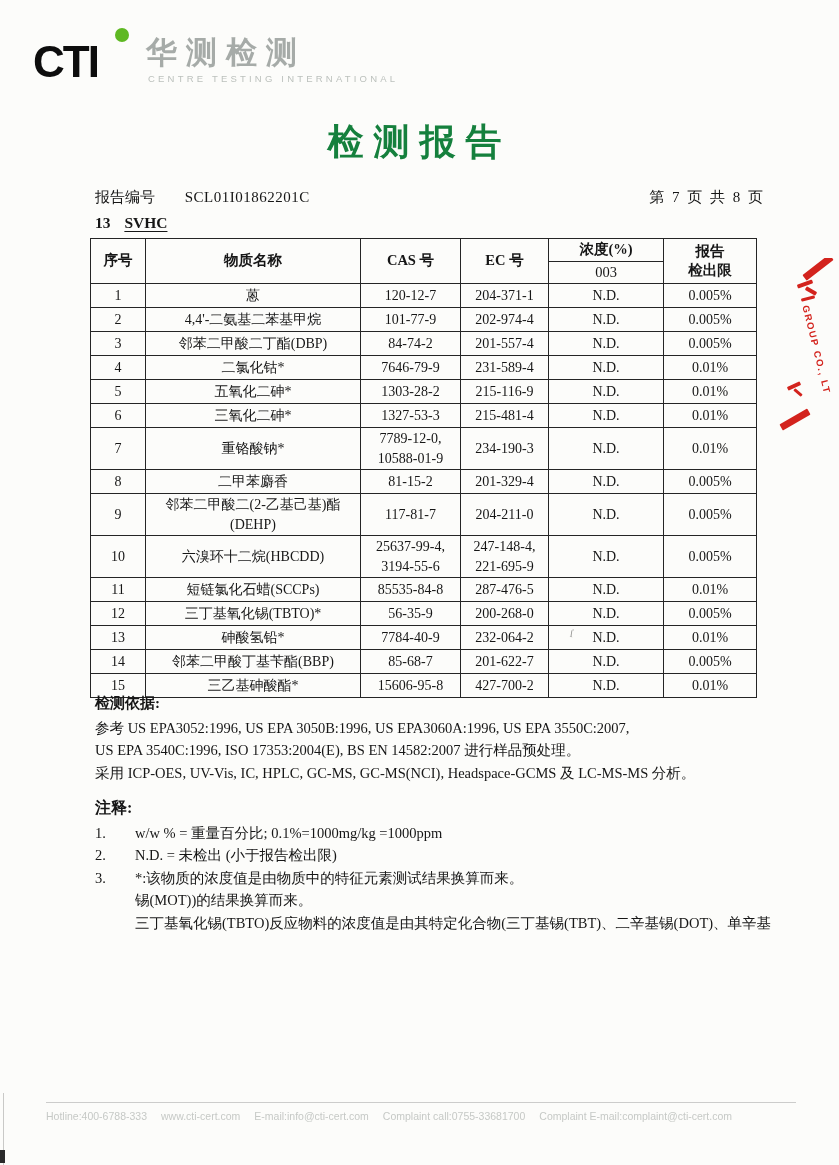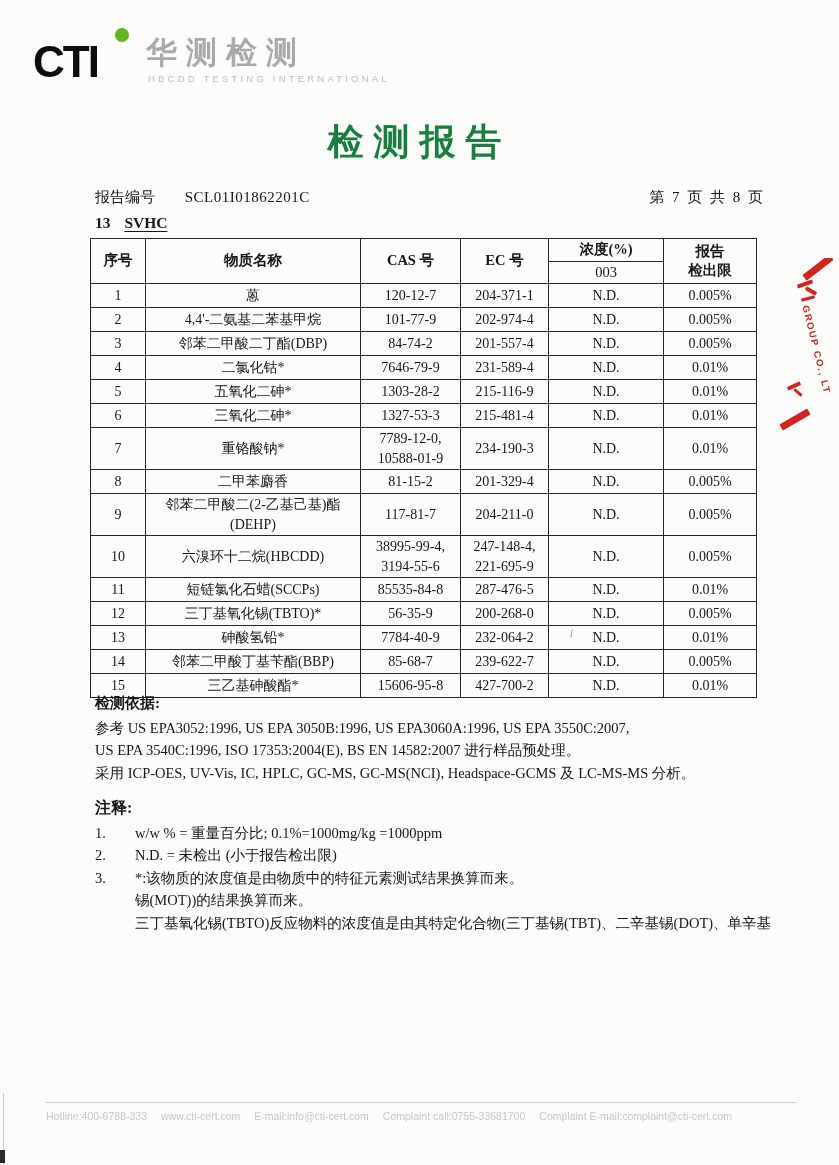--- a/index.html
+++ b/index.html
@@ -79,21 +79,21 @@
   .corner-mark{position:absolute;left:0;top:1150px;width:5px;height:13px;background:#2a2a2a;}
   .pencil-mark{position:absolute;left:570px;top:627px;color:#9a9a98;font-size:11px;transform:rotate(8deg);}
 </style>
 </head>
 <body>
 
 <div class="logo">
   <span class="logo-cti">CTI</span>
   <span class="logo-dot"></span>
   <span class="logo-cn">华测检测</span>
-  <span class="logo-en">HBCDD TESTING INTERNATIONAL</span>
+  <span class="logo-en">CENTRE TESTING INTERNATIONAL</span>
 </div>
 
 <div class="doc-title">检测报告</div>
 
 <div class="meta-row">
   <span class="report-no-label">报告编号</span>
   <span class="report-no">SCL01I01862201C</span>
   <span class="page-indicator">第 7 页  共 8 页</span>
 </div>
 
@@ -196,21 +196,21 @@
         <td>邻苯二甲酸二(2-乙基己基)酯
 (DEHP)</td>
         <td>117-81-7</td>
         <td>204-211-0</td>
         <td>N.D.</td>
         <td>0.005%</td>
       </tr>
       <tr>
         <td>10</td>
         <td>六溴环十二烷(HBCDD)</td>
-        <td>38995-99-4,
+        <td>25637-99-4,
 3194-55-6</td>
         <td>247-148-4,
 221-695-9</td>
         <td>N.D.</td>
         <td>0.005%</td>
       </tr>
       <tr>
         <td>11</td>
         <td>短链氯化石蜡(SCCPs)</td>
         <td>85535-84-8</td>
@@ -231,21 +231,21 @@
         <td>砷酸氢铅*</td>
         <td>7784-40-9</td>
         <td>232-064-2</td>
         <td>N.D.</td>
         <td>0.01%</td>
       </tr>
       <tr>
         <td>14</td>
         <td>邻苯二甲酸丁基苄酯(BBP)</td>
         <td>85-68-7</td>
-        <td>239-622-7</td>
+        <td>201-622-7</td>
         <td>N.D.</td>
         <td>0.005%</td>
       </tr>
       <tr>
         <td>15</td>
         <td>三乙基砷酸酯*</td>
         <td>15606-95-8</td>
         <td>427-700-2</td>
         <td>N.D.</td>
         <td>0.01%</td>

